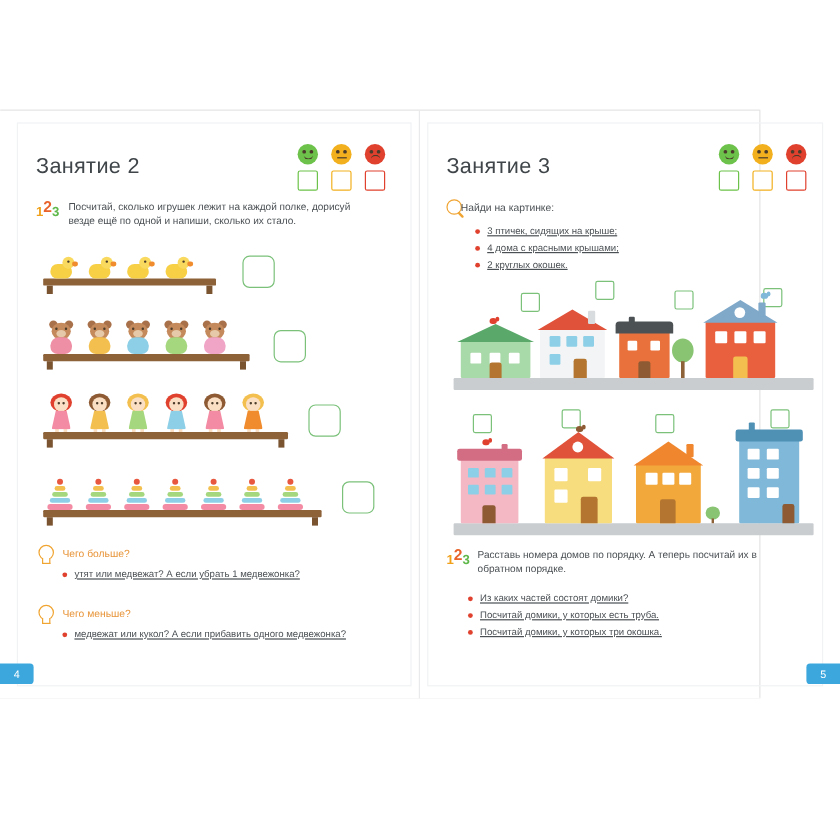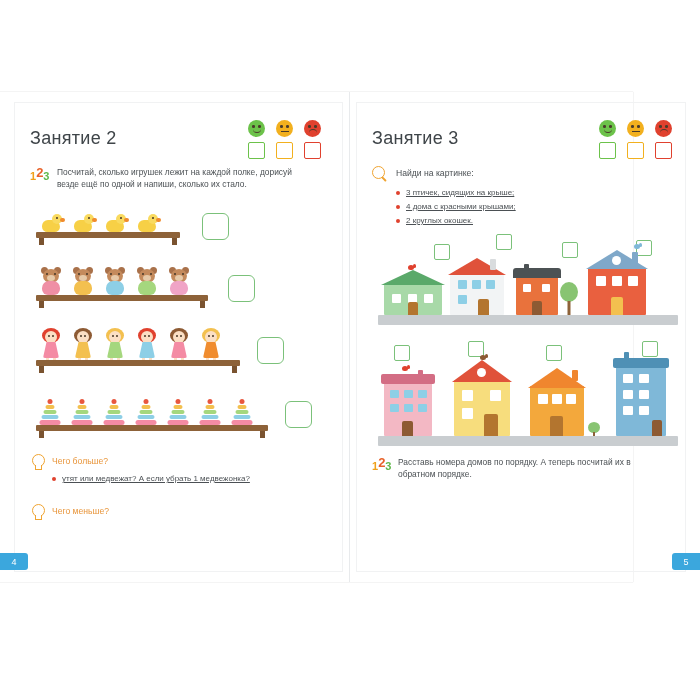--- a/index.html
+++ b/index.html
@@ -607,20 +607,21 @@
     <div class="bullets" style="left:52px; top:380px; width:260px;">
       <div class="li">утят или медвежат? А если убрать 1 медвежонка?</div>
     </div>
 
     <div class="bulb" style="left:31px; top:412px;">
       <div class="glass"></div>
         <div class="base"></div>
     </div>
     <div class="hint-label" style="left:52px; top:414px;">Чего меньше?</div>
     <div class="bullets" style="left:52px; top:430px; width:270px;">
+      <div class="li">медвежат или кукол? А если прибавить одного медвежонка?</div>
     </div>
 
     <div class="pagenum">4</div>
   </div>
 
   <div class="page right">
     <div class="page-frame"></div>
 
     <div class="lesson-title">Занятие 3</div>
 
@@ -642,21 +643,21 @@
             <span class="mouth sad"></span>
           </div>
         <div class="checkbox" style="border-color:#e0412e"></div>
       </div>
     </div>
 
     <div class="magnifier" style="left:22px; top:74px;">
       <div class="lens"></div>
         <div class="handle"></div>
     </div>
-    <div class="hint-label" style="left:46px; top:76px; color:#4b5054; font-size:8.6px;">Найди на картинке:</div>
+    <div class="hint-label" style="left:34px; top:76px; color:#4b5054; font-size:8.6px;">Найди на картинке:</div>
     <div class="bullets" style="left:46px; top:94px; width:250px;">
       <div class="li">3 птичек, сидящих на крыше;</div>
       <div class="li">4 дома с красными крышами;</div>
       <div class="li">2 круглых окошек.</div>
     </div>
 
     <div class="small-box" style="left:84px; top:152px;"></div>
     <div class="small-box" style="left:146px; top:142px;"></div>
     <div class="small-box" style="left:212px; top:150px;"></div>
     <div class="small-box" style="left:286px; top:148px;"></div>
@@ -778,17 +779,22 @@
       <div class="win" style="left:7px;  top:54px; width:10px; height:9px; background:#fff;"></div>
       <div class="win" style="left:23px; top:54px; width:10px; height:9px; background:#fff;"></div>
       <div class="door" style="left:36px; bottom:0; width:10px; height:16px; background:#8d5a33;"></div>
     </div>
 
     <div class="badge-123" style="left:22px; top:366px;">
       <span class="d1">1</span><span class="d2">2</span><span class="d3">3</span>
     </div>
     <div class="instr" style="left:48px; top:364px; width:260px;">Расставь номера домов по порядку. А теперь посчитай их в обратном порядке.</div>
 
+    <div class="bullets" style="left:40px; top:400px; width:270px;">
+      <div class="li">Из каких частей состоят домики?</div>
+      <div class="li">Посчитай домики, у которых есть труба.</div>
+      <div class="li">Посчитай домики, у которых три окошка.</div>
+    </div>
 
     <div class="pagenum">5</div>
   </div>
 
 </div>
 
 </body></html>

